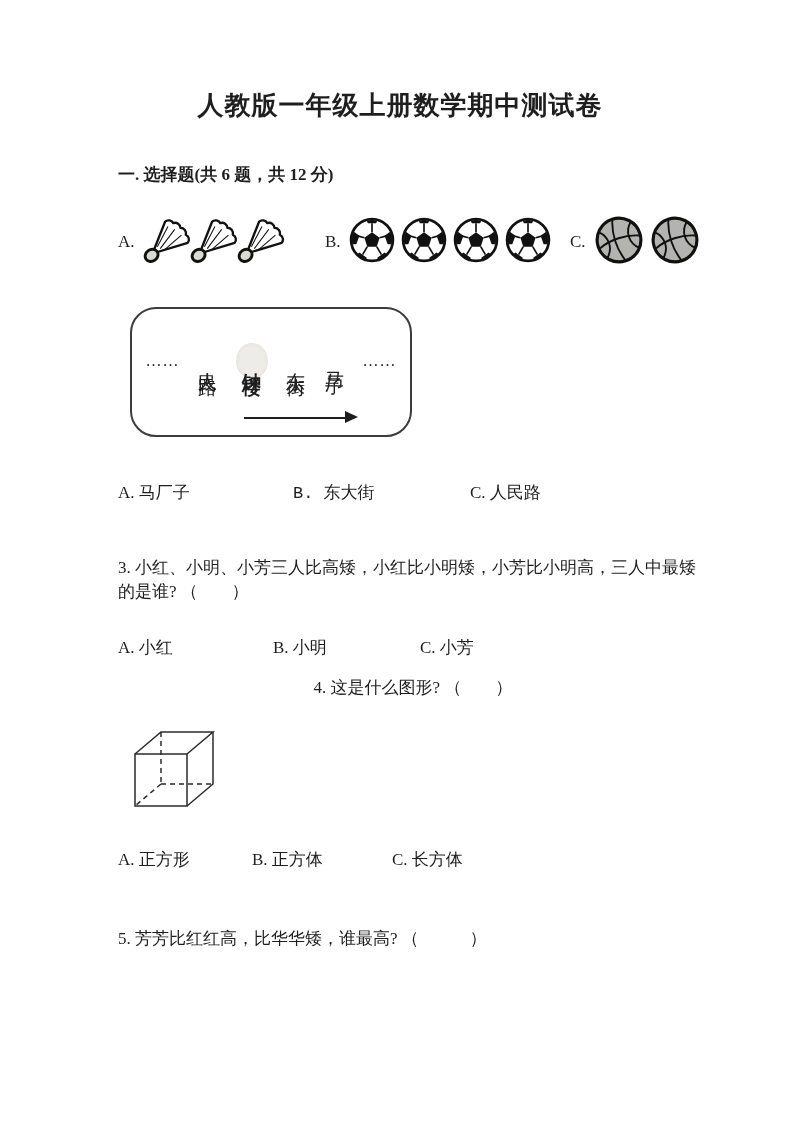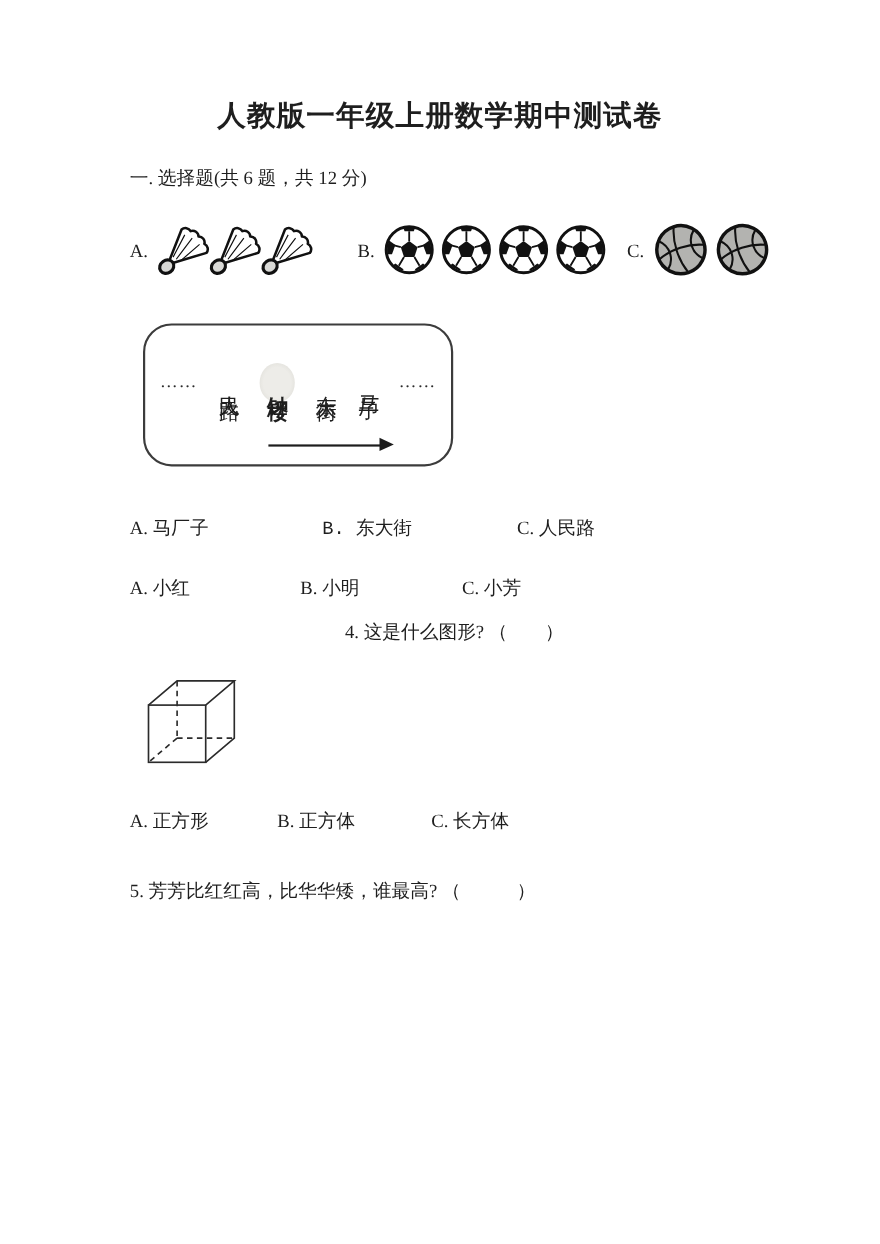--- a/index.html
+++ b/index.html
@@ -12,21 +12,21 @@
   }
   .page { width:800px; height:822px; position:relative; }
   .title {
     padding-top:88px;
     text-align:center;
     font-size:26px;
     font-weight:bold;
     letter-spacing:1px;
   }
   .content { margin-left:118px; width:590px; font-size:17px; }
-  .section-heading { margin-top:27px; font-weight:normal; }
+  .section-heading { margin-top:40px; font-weight:bold; }
   .q-text { line-height:24px; }
   .q1-text { margin-top:19px; }
 
   
   .q1-options { margin-top:24px; height:64px; display:flex; align-items:center; }
   .q1-opt { display:flex; align-items:center; }
   .q1-opt .opt-label { margin-right:6px; }
   .g-a { width:207px; }
   .g-b { width:245px; }
   .icon { display:inline-block; line-height:0; }
@@ -86,21 +86,21 @@
   .row-q3 { margin-top:32px; }
   .row-q3 .opt:nth-child(1) { width:155px; }
   .row-q3 .opt:nth-child(2) { width:147px; }
   .row-q4 { margin-top:36px; }
   .row-q4 .opt:nth-child(1) { width:134px; }
   .row-q4 .opt:nth-child(2) { width:140px; }
 
   .q3-text { margin-top:52px; }
   .q4-text { margin-top:17px;text-align:center; }
   .cube-figure { margin-top:24px; margin-left:7px; line-height:0; }
-  .q5-text { margin-top:40px; }
+  .q5-text { margin-top:56px; }
 </style>
 </head>
 <body>
 
 <div class="page">
   <div class="title">人教版一年级上册数学期中测试卷</div>
 
   <div class="content">
 
     <div class="section-heading">一. 选择题(共 6 题，共 12 分)</div>
@@ -255,20 +255,24 @@
       <span class="station">东大街</span>
       <span class="station">马厂子</span>
       <span class="dots">……</span>
       <span class="sign-arrow"></span>
     </div>
 
     <div class="opt-row row-q2">
       <span class="opt"><span>A.</span> <span>马厂子</span></span><span class="opt"><span>B.</span> <span>东大街</span></span><span class="opt"><span>C.</span> <span>人民路</span></span>
     </div>
 
+    <div class="q-text q3-text">
+      <div>3. 小红、小明、小芳三人比高矮，小红比小明矮，小芳比小明高，三人中最矮</div>
+      <div>的是谁? （　　）</div>
+    </div>
 
     <div class="opt-row row-q3">
       <span class="opt"><span>A.</span> <span>小红</span></span><span class="opt"><span>B.</span> <span>小明</span></span><span class="opt"><span>C.</span> <span>小芳</span></span>
     </div>
 
     <div class="q-text q4-text">4. 这是什么图形? （　　）</div>
 
     <div class="cube-figure">
       <span class="icon">
         <svg width="92" height="88" viewBox="0 0 92 88">

